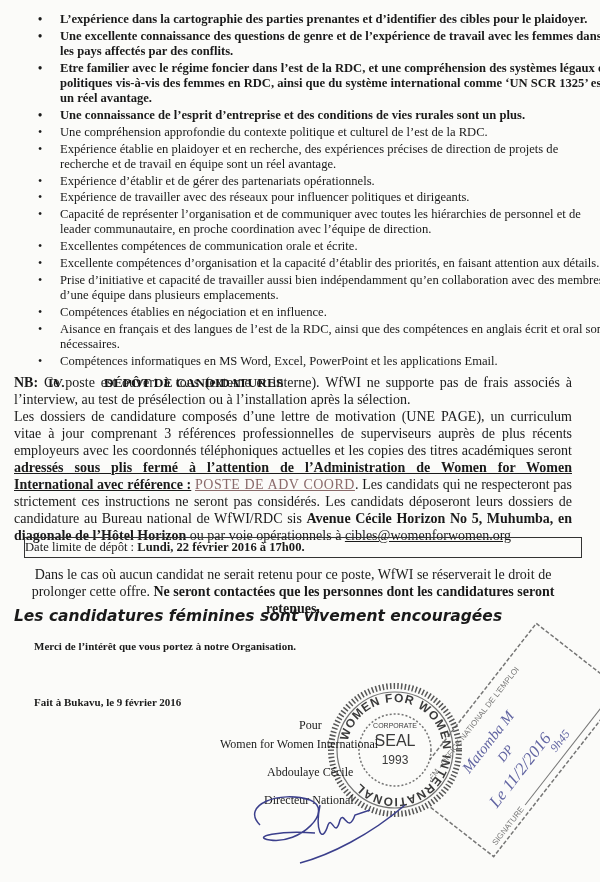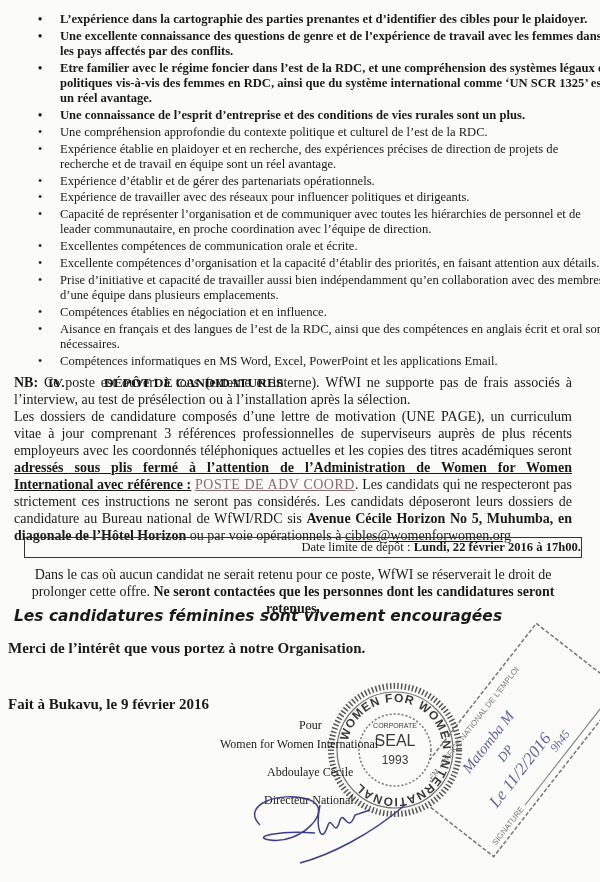--- a/index.html
+++ b/index.html
@@ -12,23 +12,23 @@
   .page { position:absolute; inset:0; }
   ul.bullets { position:absolute; left:36px; top:12px; width:548px; margin:0; padding:0 0 0 24px; list-style:none; font-size:12.6px; line-height:15.2px; }
   ul.bullets li { position:relative; margin:0 0 1.6px 0; }
   ul.bullets li::before { content:"•"; position:absolute; left:-22px; top:0; font-size:12px; }
   .bold { font-weight:bold; }
   .section { position:absolute; left:48px; top:375px; font-weight:bold; font-size:13.5px;font-family:Liberation Serif, serif; }
   .section .num { display:inline-block; width:56px; }
   .body-block { position:absolute; left:14px; width:558px; font-size:14px; line-height:17px; text-align:justify; }
   .u { text-decoration:underline; }
   .ref { color:#8a6a6a; text-decoration:underline; letter-spacing:0.5px; }
-  .datebox { position:absolute; left:24px; top:537px; width:556px; height:19px; border:1.3px solid #333; font-size:12.6px; line-height:19px; text-align:right; }
+  .datebox { position:absolute; left:24px; top:537px; width:556px; height:19px; border:1.3px solid #333; font-size:12.6px; line-height:19px; text-align:left; }
   .center-italic { position:absolute; left:0; width:516px; top:607px; text-align:center; font-style:italic; font-weight:bold; font-size:15.5px; font-family:"DejaVu Sans","Liberation Sans",sans-serif; }
-  .plain { position:absolute; left:8px; font-weight:bold; font-size:15px; }
+  .plain { position:absolute; left:34px; font-weight:bold; font-size:11px; }
   .sig { position:absolute; font-weight:normal; font-size:12px; }
   .stamp { position:absolute; }
 </style>
 </head>
 <body>
 
 <div class="page">
 
   <ul class="bullets">
     <li class="bold">L’expérience dans la cartographie des parties prenantes et d’identifier des cibles pour le plaidoyer.</li>

